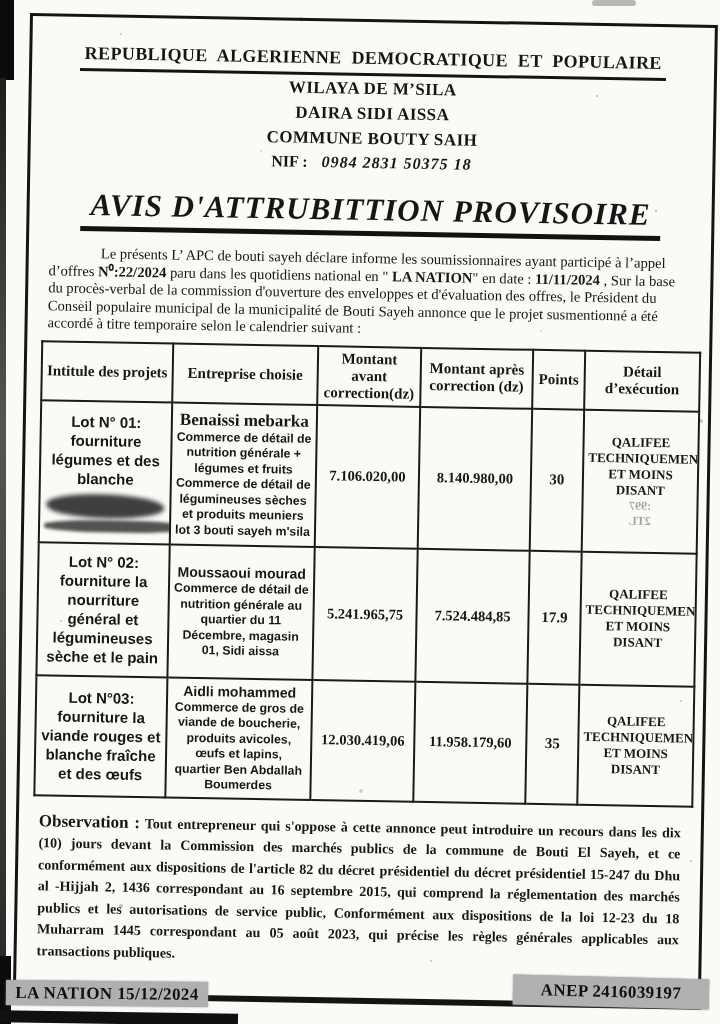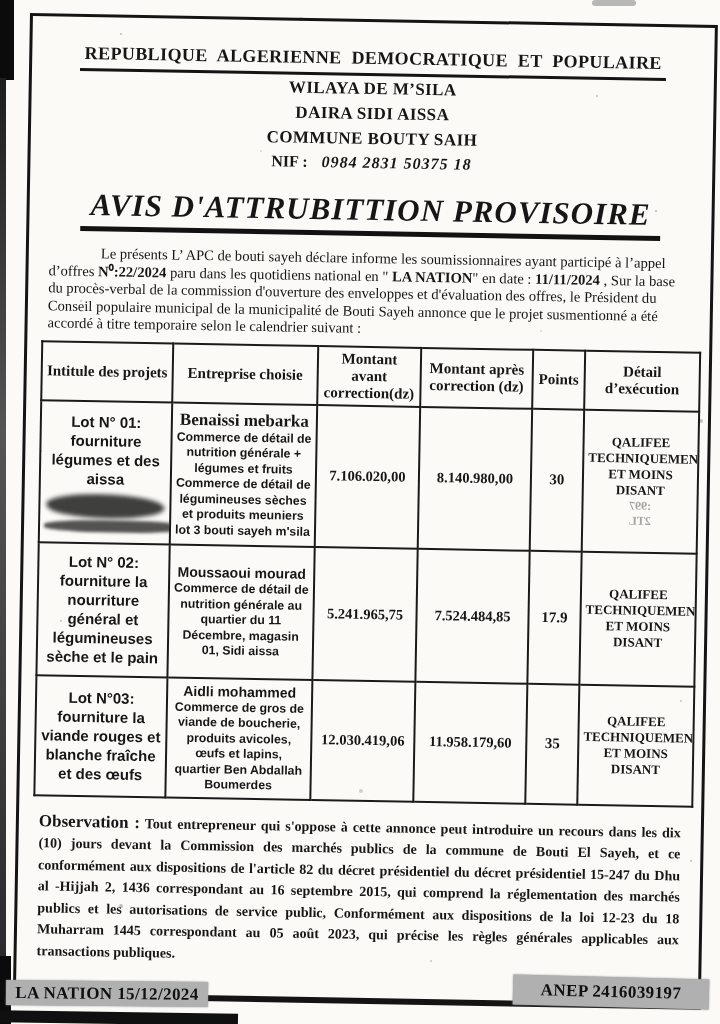--- a/index.html
+++ b/index.html
@@ -168,21 +168,21 @@
         <th>Entreprise choisie</th>
         <th>Montant avant correction(dz)</th>
         <th>Montant après correction (dz)</th>
         <th>Points</th>
         <th class="detail-h">Détail d’exécution</th>
       </tr>
     </thead>
     <tbody>
       <tr class="r1">
         <td class="lot">
-          <span>Lot  N° 01: fourniture légumes et des aissa</span>
+          <span>Lot  N° 01: fourniture légumes et des blanche</span>
           <div class="smudge1"></div>
           <div class="smudge2"></div>
         </td>
         <td class="company-cell">
           <span class="company-name">Benaissi mebarka</span>
           <span class="company-desc">Commerce de détail de nutrition générale + légumes et fruits Commerce de détail de légumineuses sèches et produits meuniers lot 3 bouti sayeh m'sila</span>
         </td>
         <td class="amount">7.106.020,00</td>
         <td class="amount">8.140.980,00</td>
         <td class="points">30</td>

